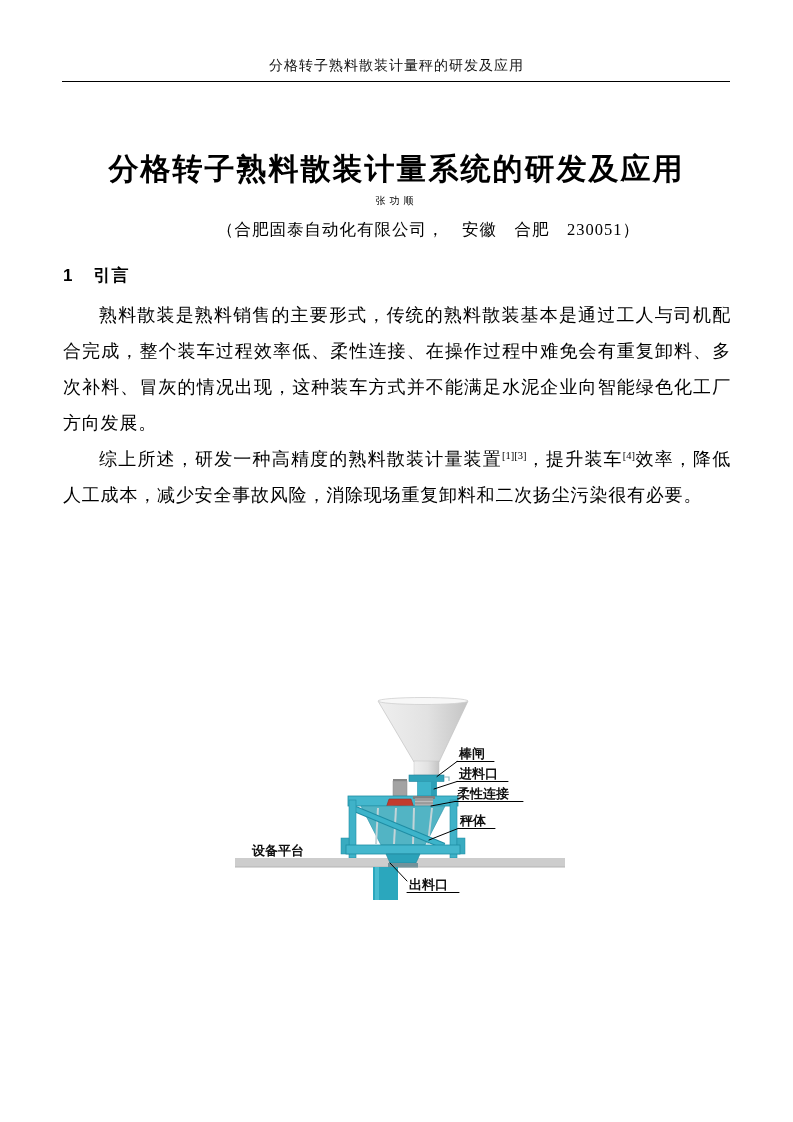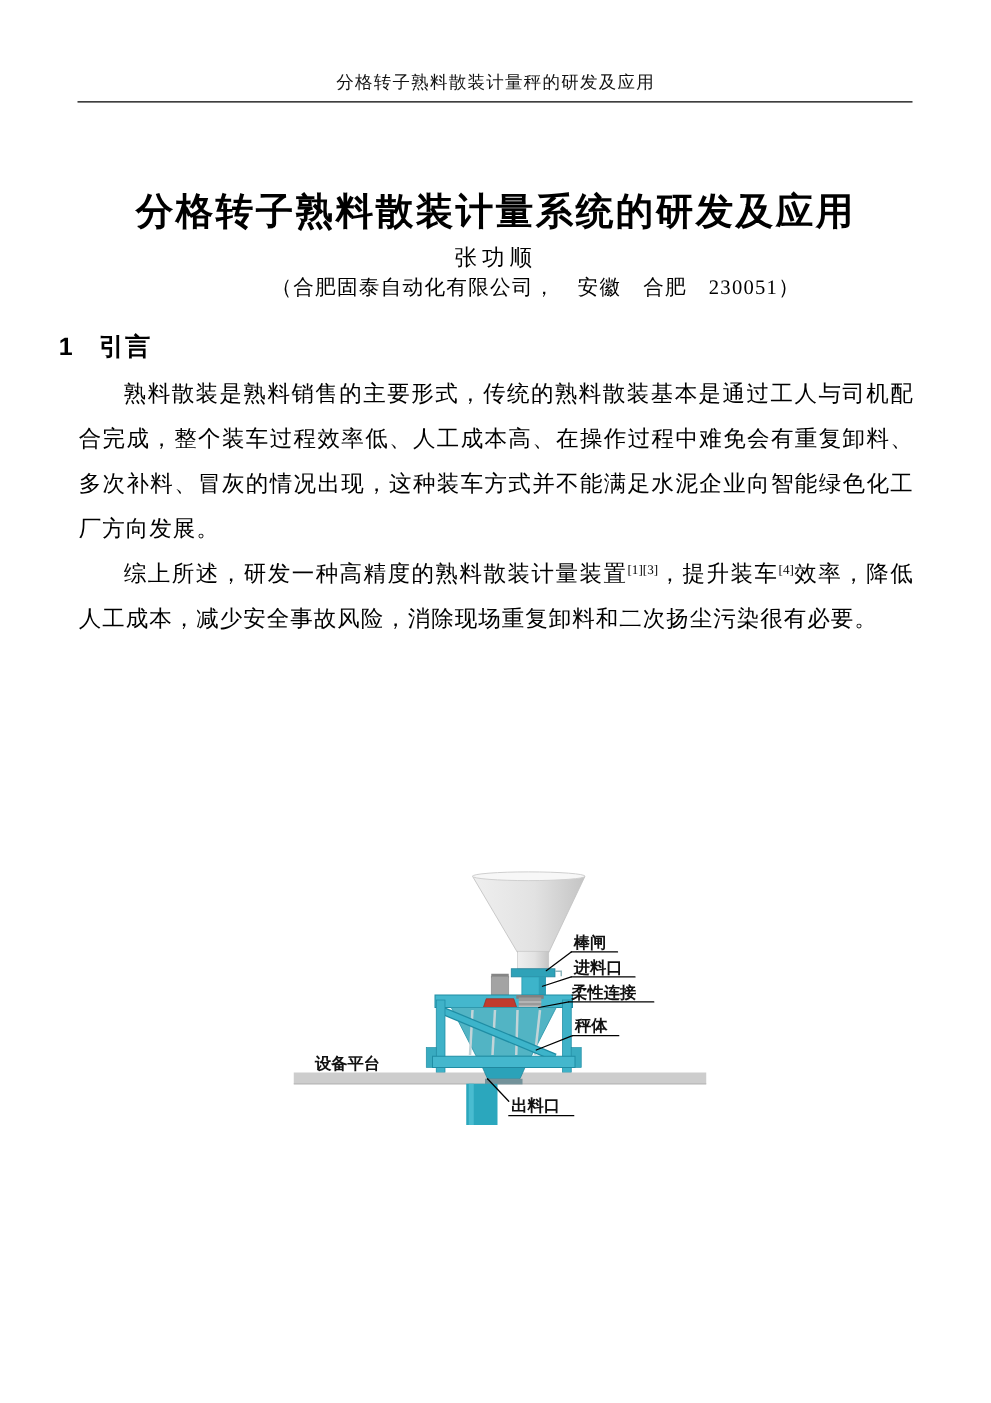--- a/index.html
+++ b/index.html
@@ -6,25 +6,25 @@
   .page{position:relative;width:793px;height:900px;background:#ffffff;overflow:hidden;
         font-family:"Liberation Serif","DejaVu Serif",serif;color:#000;}
   .abs{position:absolute;}
 
   .running-head{top:57px;left:0;width:793px;text-align:center;font-size:14px;letter-spacing:1px;color:#111;}
   .head-rule{top:81px;left:62px;width:668px;border-top:1.6px solid #000;height:0;}
 
   .article-title{top:127px;left:0;width:793px;text-align:center;
                  font-family:"Liberation Sans","DejaVu Sans",sans-serif;
                  font-weight:bold;font-size:30px;letter-spacing:2px;margin-top:22px;}
-  .author-line{top:194px;left:0;width:793px;text-align:center;font-size:18px;letter-spacing:4px;}
+  .author-line{top:194px;left:0;width:793px;text-align:center;font-size:10px;letter-spacing:4px;}
   .affiliation-line{top:219px;left:0;width:793px;text-align:center;font-size:16.5px;letter-spacing:1px;padding-left:32px;}
 
-  .sec-heading{left:47px;font-family:"Liberation Sans","DejaVu Sans",sans-serif;
-               font-weight:bold;font-size:20px;letter-spacing:1px;}
+  .sec-heading{left:63px;font-family:"Liberation Sans","DejaVu Sans",sans-serif;
+               font-weight:bold;font-size:17px;letter-spacing:1px;}
   .sec-heading .num{margin-right:20px;}
   .sec-1{top:264px;}
   .sec-2{top:668px;}
 
   .body-text{top:297px;left:63px;width:668px;}
   .body-text p{margin:0;font-size:18px;line-height:36px;letter-spacing:0.8px;
                text-align:justify;text-indent:2em;}
   .body-text sup{font-size:10.5px;letter-spacing:0;line-height:0;vertical-align:6px;}
 
   .figure-box{top:692px;left:228px;width:345px;height:302px;}
@@ -49,21 +49,21 @@
 
   <div class="abs article-title">分格转子熟料散装计量系统的研发及应用</div>
   <div class="abs author-line">张功顺</div>
   <div class="abs affiliation-line">（合肥固泰自动化有限公司，　安徽　合肥　230051）</div>
 
   <div class="abs sec-heading sec-1">
     <span class="num">1</span><span>引言</span>
   </div>
 
   <div class="abs body-text">
-    <p>熟料散装是熟料销售的主要形式，传统的熟料散装基本是通过工人与司机配合完成，整个装车过程效率低、人工成本高、在操作过程中难免会有重复卸料、多次补料、冒灰的情况出现，这种装车方式并不能满足水泥企业向智能绿色化工厂方向发展。</p>
+    <p>熟料散装是熟料销售的主要形式，传统的熟料散装基本是通过工人与司机配合完成，整个装车过程效率低、柔性连接、在操作过程中难免会有重复卸料、多次补料、冒灰的情况出现，这种装车方式并不能满足水泥企业向智能绿色化工厂方向发展。</p>
     <p>综上所述，研发一种高精度的熟料散装计量装置<sup>[1][3]</sup>，提升装车<sup>[4]</sup>效率，降低人工成本，减少安全事故风险，消除现场重复卸料和二次扬尘污染很有必要。</p>
   </div>
 
 
   <div class="abs figure-box">
     <svg width="345" height="302" viewBox="0 0 345 302" xmlns="http://www.w3.org/2000/svg">
       <defs>
         <linearGradient id="gFun" x1="0" y1="0" x2="1" y2="0">
           <stop offset="0" stop-color="#efefef"></stop>
             <stop offset="0.55" stop-color="#e2e2e2"></stop>

